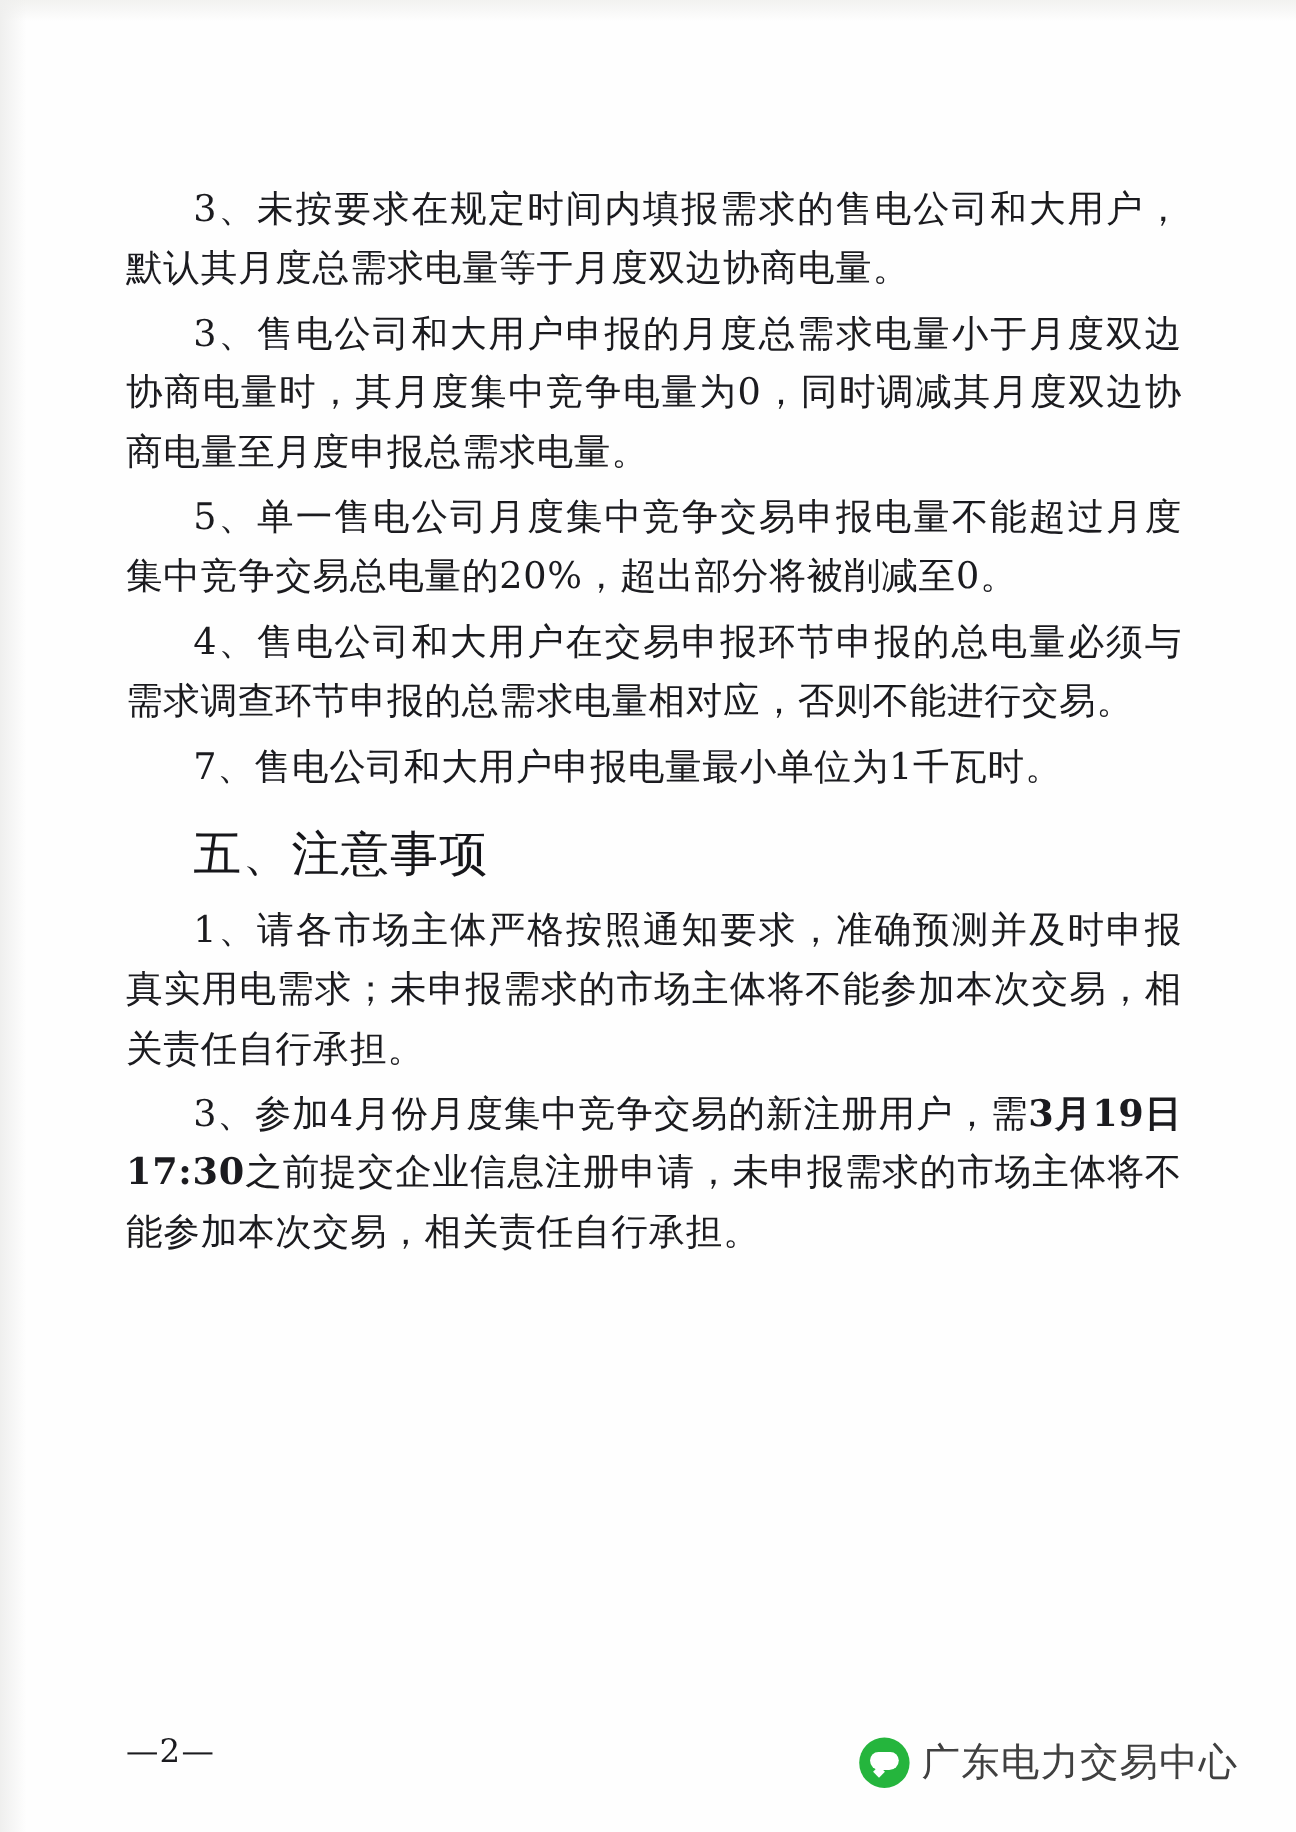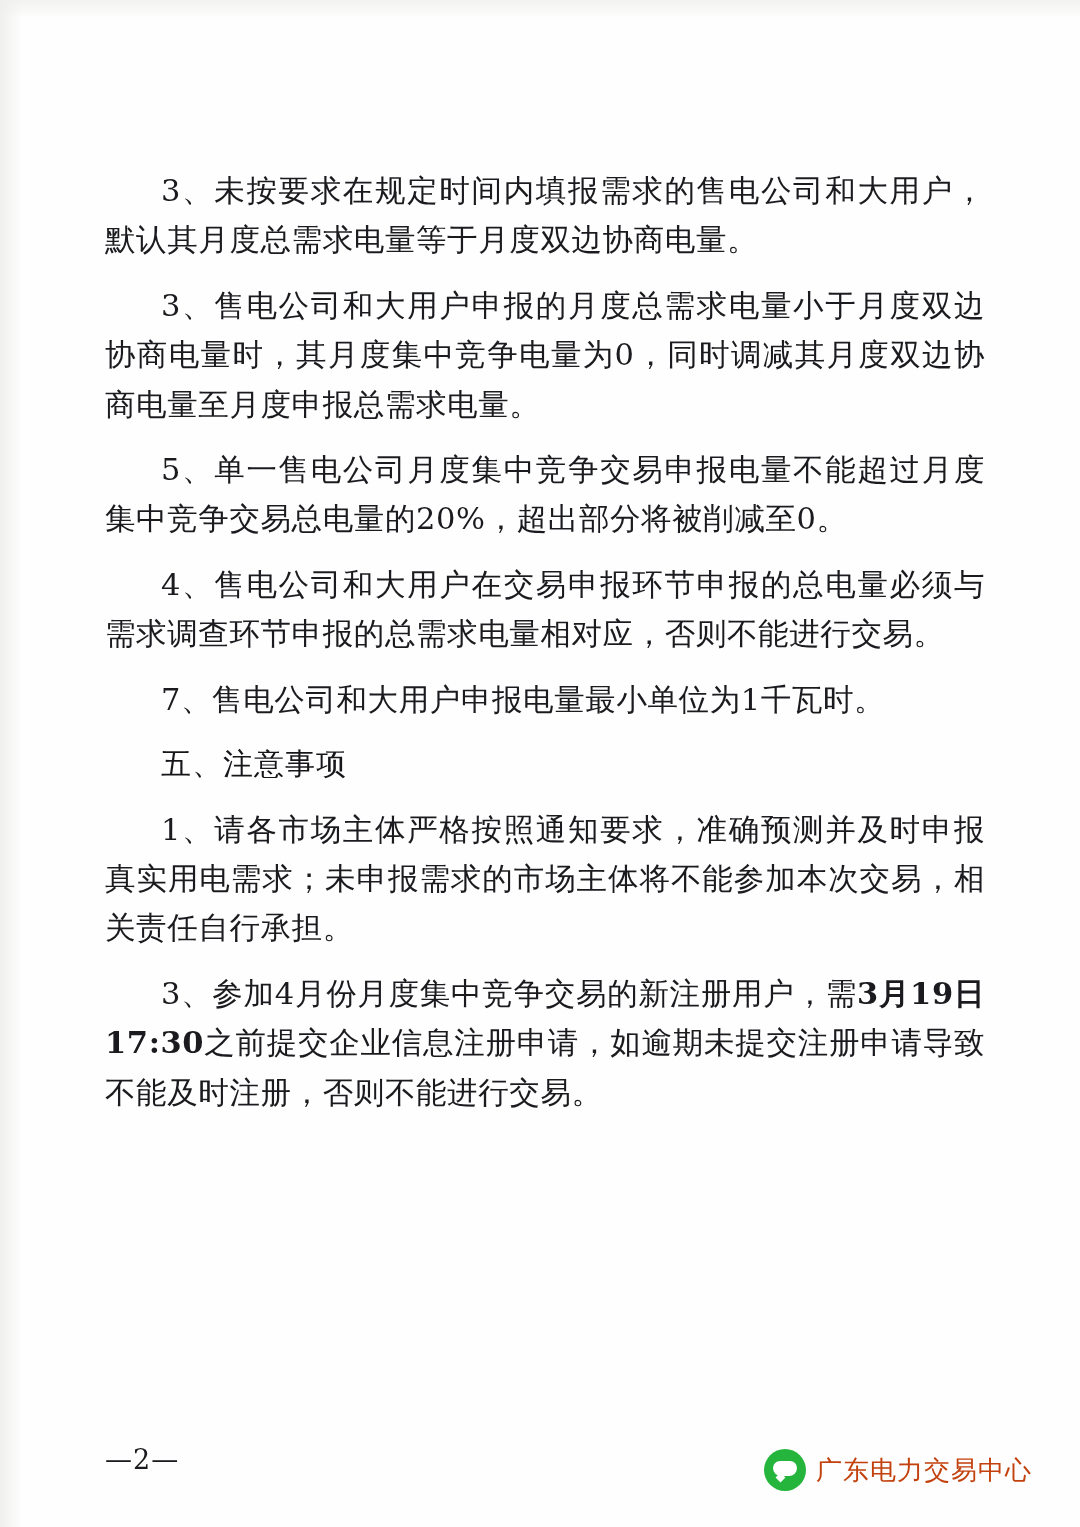--- a/index.html
+++ b/index.html
@@ -23,29 +23,29 @@
     top: 150px;
     width: 880px;
   }
   .para {
     font-family: "DejaVu Serif", serif;
     font-size: 30.5px;
     line-height: 1.62;
     color: #1b1b1f;
     text-align: justify;
     text-justify: inter-ideograph;
-    margin: 16px 0 5px 0;
+    margin: 0 0 5px 0;
     letter-spacing: 0.6px;
   }
   .para.indent {
     text-indent: 56px;
   }
   .section-head {
     font-family: "DejaVu Serif", serif;
-    font-size: 30px;
+    font-size: 40px;
     line-height: 1.62;
     color: #16161a;
     text-indent: 56px;
     margin: 16px 0 6px 0;
     letter-spacing: 1px;
   }
   .bold {
     font-weight: 700;
   }
   .pagenum {
@@ -88,22 +88,22 @@
     position: absolute;
     left: 13px;
     top: 25px;
     width: 7px;
     height: 7px;
     background: #ffffff;
     transform: rotate(45deg);
   }
   .stamp-text {
     font-family: Liberation Sans, sans-serif;
-    font-size: 26px;
-    color: #c2410c;
+    font-size: 32px;
+    color: #404040;
     letter-spacing: 1px;
     white-space: nowrap;
   }
   .edge-fade-top {
     position: absolute;
     left: 0; right: 0; top: 0;
     height: 18px;
     background: linear-gradient(to bottom, #f2f2f0, rgba(255,255,255,0));
     pointer-events: none;
   }
@@ -131,21 +131,21 @@
     <p class="para indent">7、售电公司和大用户申报电量最小单位为1千瓦时。</p>
 
     <p class="section-head">五、注意事项</p>
 
     <p class="para indent">
       <span>1、请各市场主体严格按照通知要求，准确预测并及时申报真实用电需求；未申报需求的市场主体将不能参加本次交易，相关责任自行承担。</span>
     </p>
 
 
     <p class="para indent">
-      <span>3、参加4月份月度集中竞争交易的新注册用户，需</span><span class="bold">3月19日17:30</span><span>之前提交企业信息注册申请，如逾期未提交注册申请导致不能及时注册，否则不能进行交易。</span>
+      <span>3、参加4月份月度集中竞争交易的新注册用户，需</span><span class="bold">3月19日17:30</span><span>之前提交企业信息注册申请，未申报需求的市场主体将不能参加本次交易，相关责任自行承担。</span>
     </p>
 
 
   </div>
 
   <div class="pagenum">—2—</div>
 
   <div class="stamp">
     <div class="stamp-logo"></div>
     <div class="stamp-text">广东电力交易中心</div>

